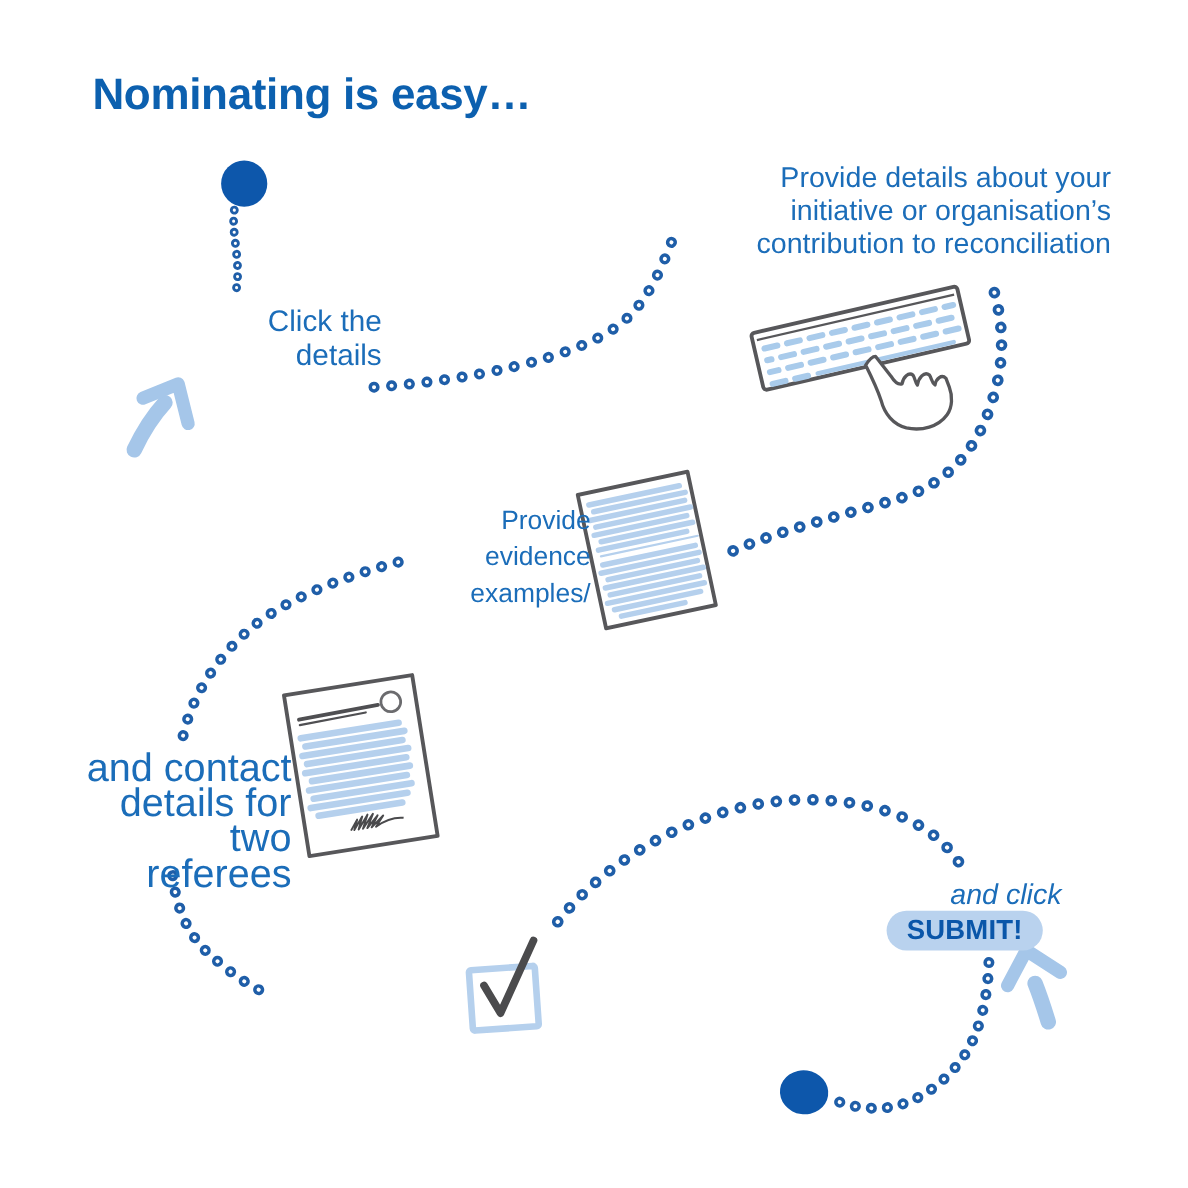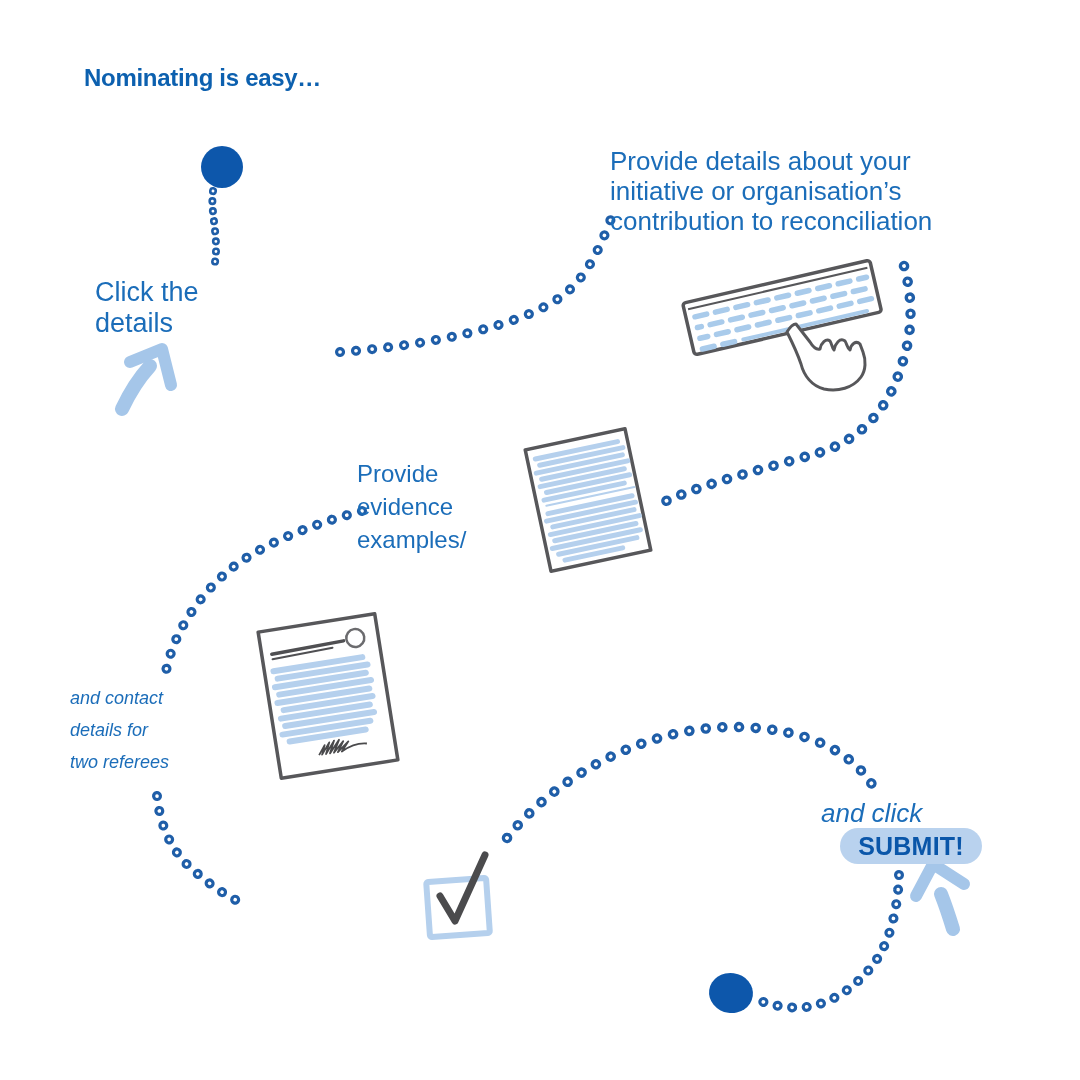--- a/index.html
+++ b/index.html
@@ -1,31 +1,31 @@
 <!DOCTYPE html>
 <html style="--heading: #0c60af; --body: #1b6db9; --pill_bg: #b9d2ee; --pill_text: #0a56a9; --dot: #1f5ea8; --big_dot: #0d57ab; --arrow: #a5c6e9; --sketch: #57575a; --scribble: #b5d0ed; --keys: #a9cbeb; --check: #4b4b4d;"><head>
 <meta charset="utf-8">
 <style>
   html,body{margin:0;padding:0;background:#fff;}
   #canvas{position:relative;width:1080px;height:1080px;background:#fff;overflow:hidden;
           font-family:"Liberation Sans","DejaVu Sans",sans-serif;}
   #art{position:absolute;left:0;top:0;z-index:1;}
-  .txt{position:absolute;z-index:2;text-align:left;color:var(--body);}
-  #title{position:absolute;z-index:2;left:84px;top:64px;font-size:24px;font-weight:700;
+  .txt{position:absolute;z-index:2;text-align:right;color:var(--body);}
+  #title{position:absolute;z-index:2;left:84px;top:64px;font-size:40px;font-weight:700;
          color:var(--heading);letter-spacing:-0.3px;}
   .s1{left:95px;top:277px;width:252px;font-size:27px;line-height:31px;}
   .s2{left:610px;top:146px;width:400px;font-size:26px;line-height:30px;}
   .s3{left:357px;top:457px;width:180px;font-size:24px;line-height:33px;}
-  .s4{left:70px;top:682px;width:195px;font-size:18px;line-height:32px;font-style:italic;}
+  .s4{left:70px;top:682px;width:195px;font-size:36px;line-height:32px;}
   .s5{left:246px;top:892px;width:166px;font-size:27px;line-height:32px;}
   .s6{left:821px;top:799px;width:144px;font-size:26px;line-height:29px;font-style:italic;}
   .pill{display:block;width:max-content;margin:2px auto;padding:3px 17px;border-radius:19px;
         background:var(--pill_bg);color:var(--pill_text);font-weight:700;font-size:26px;line-height:32px;
         letter-spacing:0.2px;}
-  .pill2{position:absolute;z-index:2;left:840px;top:828px;width:142px;height:36px;border-radius:18px;
+  .pill2{position:absolute;z-index:2;left:806px;top:828px;width:142px;height:36px;border-radius:18px;
          background:var(--pill_bg);color:var(--pill_text);font-weight:700;font-size:25px;line-height:36px;
          text-align:center;letter-spacing:0.2px;}
   
   .trail{fill:none;stroke-linecap:round;}
   .o{stroke:var(--dot);}
   .i{stroke:#fff;}
   .sA{stroke-dasharray:0.1 10;} .sA.o{stroke-width:8;}    .sA.i{stroke-width:2.8;}
   .sB{stroke-dasharray:0.1 16;} .sB.o{stroke-width:10;}   .sB.i{stroke-width:3.6;}
   .sC{stroke-dasharray:0.1 16;} .sC.o{stroke-width:10.5;} .sC.i{stroke-width:3.8;}
   .sD{stroke-dasharray:0.1 15.5;} .sD.o{stroke-width:10;} .sD.i{stroke-width:3.6;}

